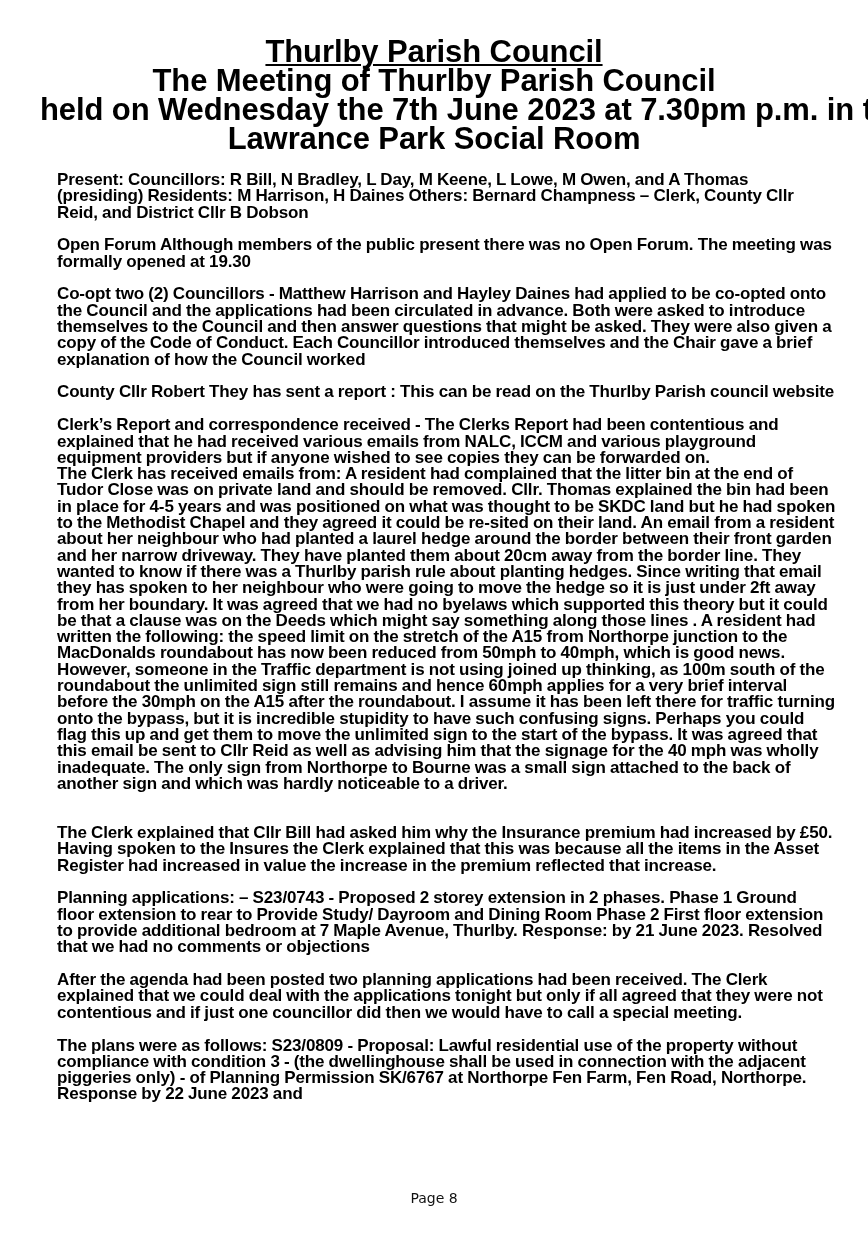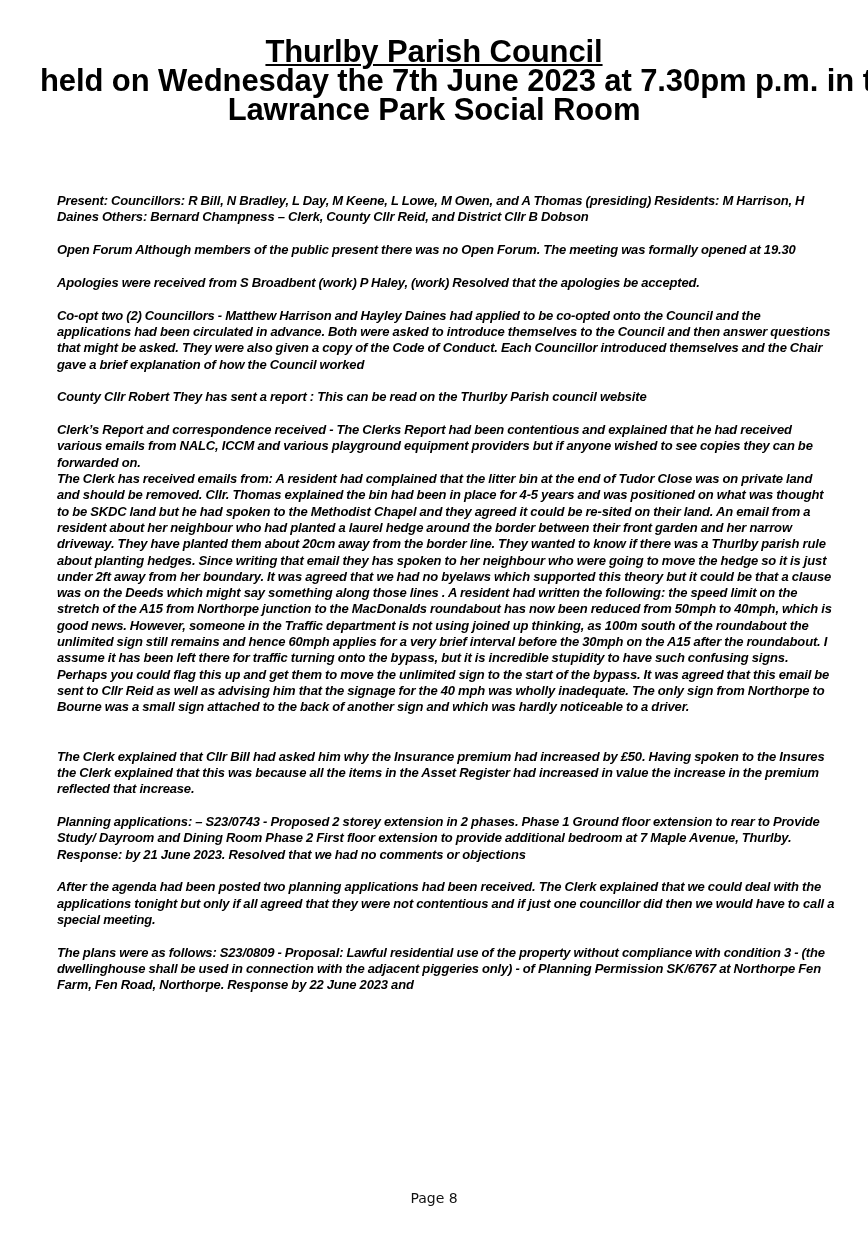--- a/index.html
+++ b/index.html
@@ -39,27 +39,26 @@
       text-decoration-thickness: 2px;
     }
     .header .line {
       display: block;
       white-space: nowrap;
     }
     .body-text {
       position: absolute;
       left: 57px;
       width: 780px;
-      top: 193px;
+      top: 172px;
       font-weight: bold;
-      font-size: 13px;
+      font-size: 17px;
       line-height: 16.3px;
       letter-spacing: -0.15px;
       word-spacing: -0.3px;
-      font-style: italic;
     }
     .para {
       margin: 0 0 16.5px 0;
     }
     .para.tight {
       margin-bottom: 0;
     }
     .para.extra-gap {
       margin-bottom: 33px;
     }
@@ -74,28 +73,28 @@
       color: #111111;
     }
   </style>
 </head>
 <body>
 
 <div class="page">
 
   <div class="header">
     <span class="line org">Thurlby Parish Council</span>
+    <span class="line">The Meeting of Thurlby Parish Council</span>
     <span class="line">held on Wednesday the 7th June 2023 at 7.30pm p.m. in the</span>
     <span class="line">Lawrance Park Social Room</span>
   </div>
 
   <div class="body-text">
     <p class="para">Present: Councillors: R Bill, N Bradley, L Day, M Keene, L Lowe, M Owen, and A Thomas (presiding) Residents: M Harrison, H Daines  Others: Bernard Champness – Clerk, County Cllr Reid, and District Cllr B Dobson</p>
     <p class="para">Open Forum Although members of the public present there was no Open Forum. The meeting was formally opened at 19.30</p>
-    <p class="para">Apologies were received from S Broadbent (work) P Haley, (work) Resolved that the apologies be accepted.</p>
     <p class="para">Co-opt two (2) Councillors  - Matthew Harrison and Hayley Daines had applied to be co-opted onto the Council and the applications had been circulated in advance. Both were asked to introduce themselves to the Council and then answer questions that might be asked. They were also given a copy of the Code of Conduct. Each Councillor introduced themselves and the Chair gave a brief explanation of how the Council worked</p>
     <p class="para">County Cllr Robert They has sent a report : This can be read on the Thurlby Parish council website</p>
     <p class="para tight">Clerk’s Report and correspondence received  - The Clerks Report had been contentious and explained that he had received various emails from NALC, ICCM and various playground equipment providers but if anyone wished to see copies they can be forwarded on.</p>
     <p class="para extra-gap">The Clerk has received emails from: A resident had complained that the litter bin at the end of Tudor Close was on private land and should be removed. Cllr. Thomas explained the bin had been in place for 4-5 years and was positioned on what was thought to be SKDC land but he had spoken to the Methodist Chapel and they agreed it could be re-sited on their land.  An email from a resident about her neighbour who had planted a laurel hedge around the border between their front garden and her narrow driveway. They have planted them about 20cm away from the border line. They wanted to know if there was a Thurlby parish rule about planting hedges. Since writing that email they has spoken to her neighbour who were going to move the hedge so it is just under 2ft away from her boundary.  It was agreed that we had no byelaws which supported this theory but it could be that a clause was on the Deeds which might say something along those lines .  A resident had written the following: the speed limit on the stretch of the A15 from Northorpe junction to the MacDonalds roundabout has now been reduced from 50mph to 40mph, which is good news. However, someone in the Traffic department is not using joined up thinking, as 100m south of the roundabout the unlimited sign still remains and hence 60mph applies for a very brief interval before the 30mph on the A15 after the roundabout. I assume it has been left there for traffic turning onto the bypass, but it is incredible stupidity to have such confusing signs. Perhaps you could flag this up and get them to move the unlimited sign to the start of the bypass. It was agreed that this email be sent to Cllr Reid as well as advising him that the signage for the 40 mph was wholly inadequate. The only sign from Northorpe to Bourne was a small sign attached to the back of another sign and which was hardly noticeable to a driver.</p>
     <p class="para">The Clerk explained that Cllr Bill had asked him why the Insurance premium had increased by £50. Having spoken to the Insures the Clerk explained that this was because all the items in the Asset Register had increased in value the increase in the premium reflected that increase.</p>
     <p class="para">Planning applications: – S23/0743 - Proposed 2 storey extension in 2 phases. Phase 1 Ground floor extension to rear to Provide Study/ Dayroom and Dining Room Phase 2 First floor extension to provide additional bedroom at 7 Maple Avenue, Thurlby. Response: by 21 June 2023. Resolved that we had no comments or objections</p>
     <p class="para">After the agenda had been posted two planning applications had been received. The Clerk explained that we could deal with the applications tonight but only if all agreed that they were not contentious and if just one councillor did then we would have to call a special meeting.</p>
     <p class="para">The plans were as follows: S23/0809 - Proposal: Lawful residential use of the property without compliance with condition 3 - (the dwellinghouse shall be used in connection with the adjacent piggeries only) - of Planning Permission SK/6767 at Northorpe Fen Farm, Fen Road, Northorpe. Response by 22 June 2023 and</p>
   </div>
 

